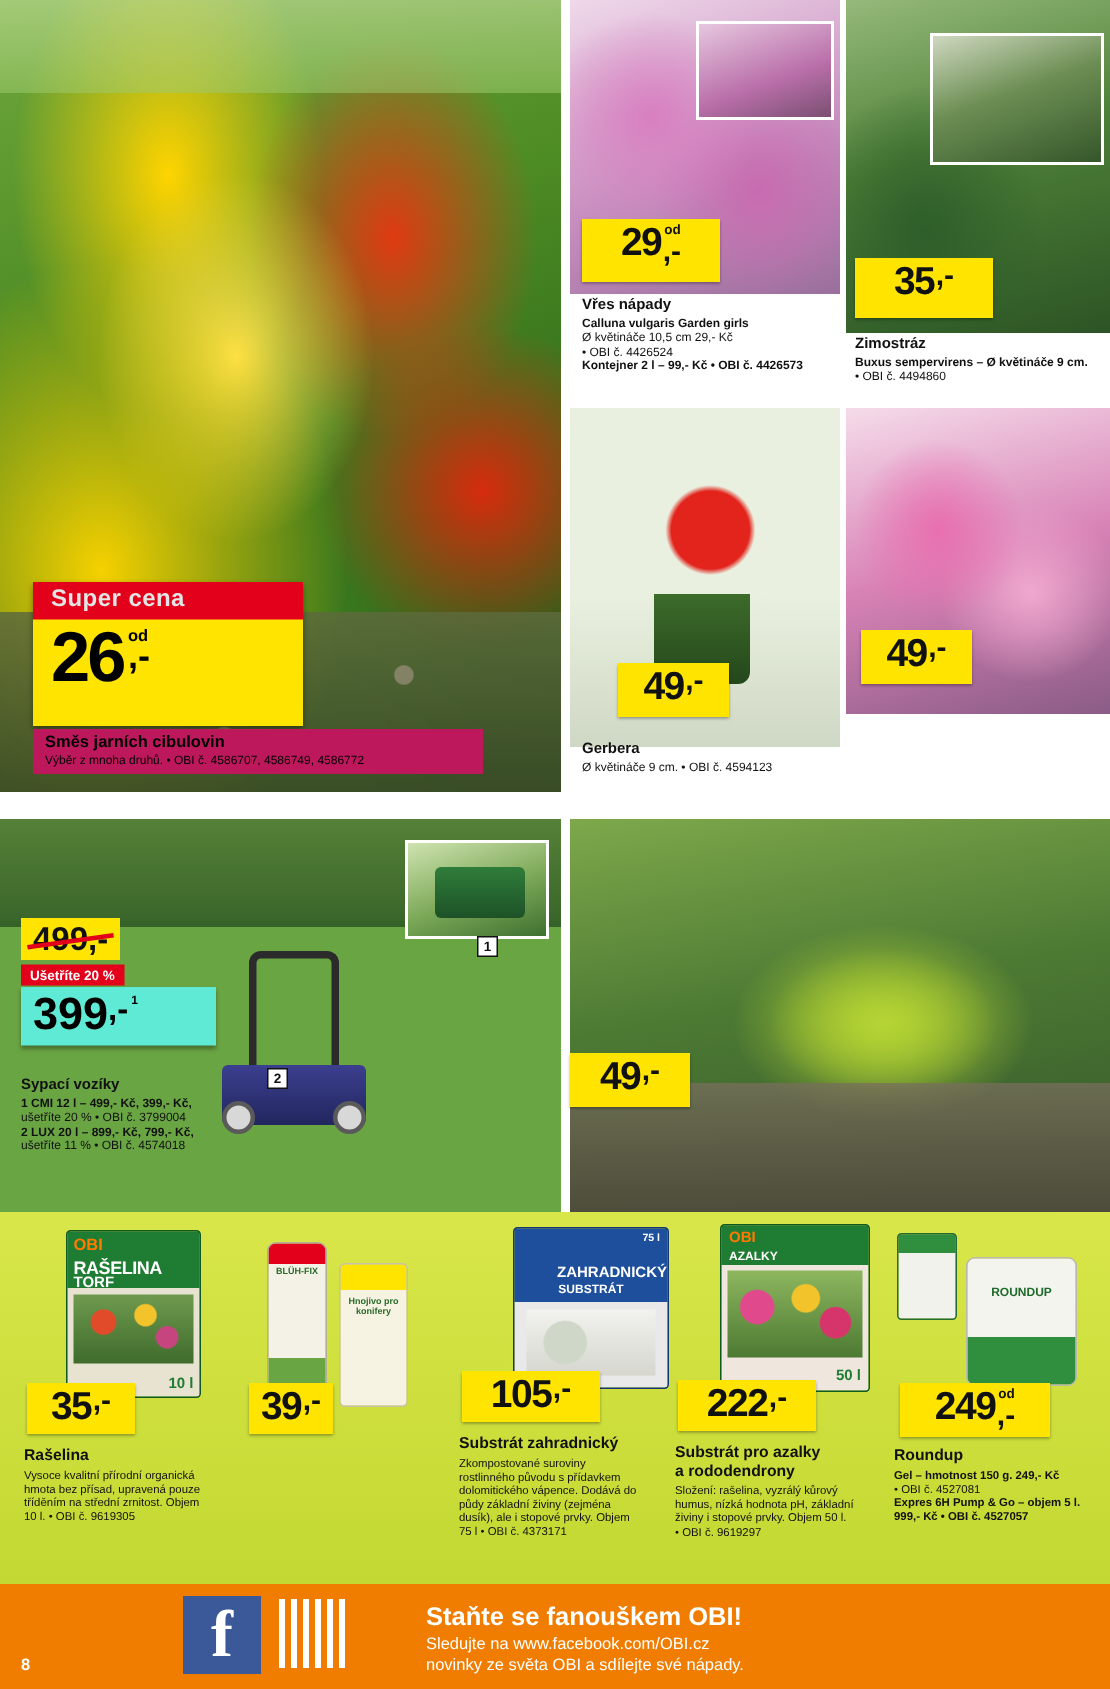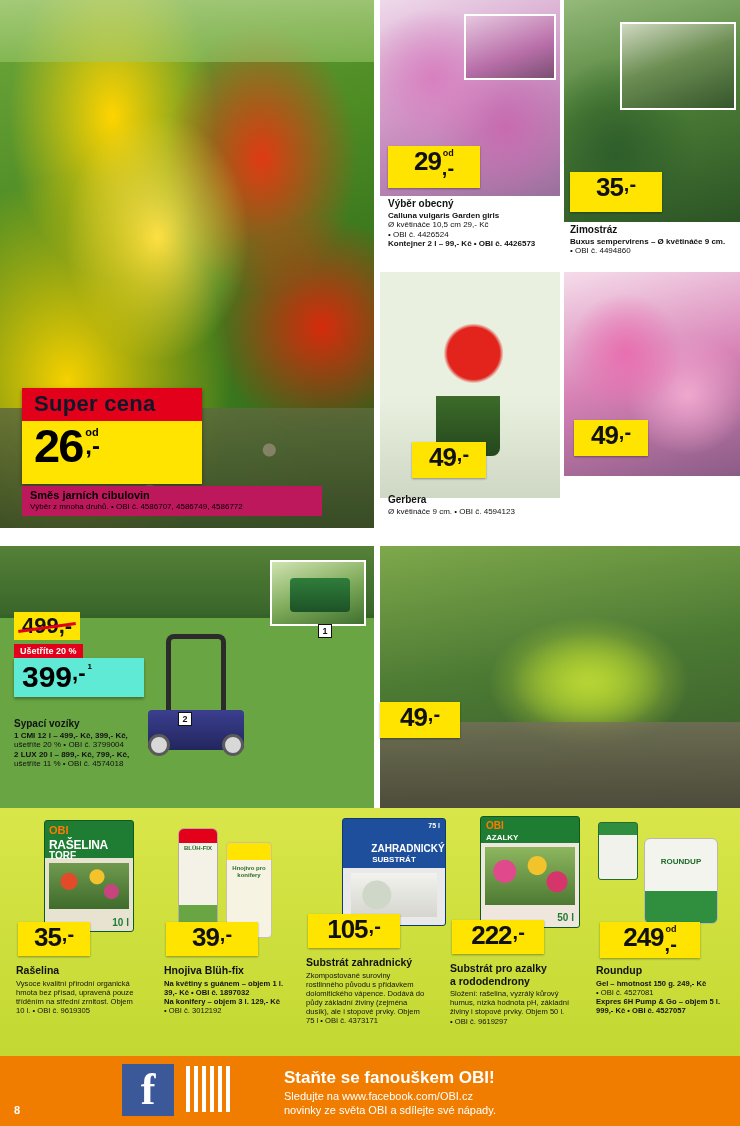--- a/index.html
+++ b/index.html
@@ -61,21 +61,21 @@
       linear-gradient(180deg,#5d6b3c,#3c4a28);
     opacity:.85;
   }
 
   
   #supercena {
     position:absolute; left:22px; top:388px; width:180px; height:96px;
     background:#ffe400; box-shadow:0 2px 4px rgba(0,0,0,.4);
   }
   #supercena .red {
-    background:#e2001a; color:#0f172a; font-size:22px; font-weight:bold;
+    background:#e2001a; color:#e5e5e5; font-size:16px; font-weight:bold;
     padding:3px 0 4px 12px; letter-spacing:.3px;
   }
   #supercena .pbox { display:flex; align-items:flex-start; padding:2px 0 0 12px;}
   #supercena .num { font-size:47px; line-height:46px; font-weight:bold; letter-spacing:-2px;}
   #supercena .sup { display:flex; flex-direction:column; margin-left:3px; margin-top:4px;}
   #supercena .od { font-size:11px; font-weight:bold; line-height:10px;}
   #supercena .cur { font-size:24px; font-weight:bold; line-height:18px;}
   #supercena-cap {
     position:absolute; left:22px; top:486px; width:300px; background:#be185d;
     padding:3px 6px 4px 8px; font-size:8px; line-height:1.2;
@@ -271,21 +271,21 @@
     <div id="vres-inset"></div>
   </div>
   <div class="ptag" style="left:388px; top:146px; width:92px; height:42px;">
     <span class="num">29</span>
     <span style="display:flex;flex-direction:column;">
       <span class="od">od</span>
       <span class="cur">,-</span>
     </span>
   </div>
   <div class="cap" style="left:388px; top:198px; width:172px;">
-    <span class="title">Výběr obecný</span>
+    <span class="title">Vřes nápady</span>
     <span class="sub">Calluna vulgaris Garden girls</span>
     <span class="line">Ø květináče 10,5 cm 29,- Kč</span>
     <span class="line">• OBI č. 4426524</span>
     <span class="line" style="font-weight:bold;">Kontejner 2 l – 99,- Kč • OBI č. 4426573</span>
   </div>
 
   <div class="photo" id="zimo-photo">
     <div id="zimo-inset"></div>
   </div>
   <div class="ptag" style="left:570px; top:172px; width:92px; height:40px;">
@@ -391,30 +391,23 @@
   <div class="bag" style="left:178px; top:828px; width:40px; height:100px;
        background:linear-gradient(180deg,#e2001a 0 14%, #f4f1e6 14% 78%, #6aa544 78% 100%);
        border-radius:6px 6px 3px 3px; border:1px solid #b4ae9c;">
     <div style="position:absolute;left:2px;top:16px;right:2px;font-size:6px;font-weight:bold;color:#2a6b2a;text-align:center;">BLÜH-FIX</div>
   </div>
   <div class="bag" style="left:226px; top:842px; width:46px; height:96px;
        background:linear-gradient(180deg,#ffe400 0 18%, #f7f3e2 18% 100%);
        border-radius:4px; border:1px solid #c9c2a8;">
     <div style="position:absolute;left:3px;top:22px;right:3px;font-size:6px;font-weight:bold;color:#2a6b2a;text-align:center;line-height:1.15;">Hnojivo pro konifery</div>
   </div>
-  <div class="ptag" style="left:166px; top:922px; width:92px; height:34px;">
+  <div class="ptag" style="left:166px; top:922px; width:56px; height:34px;">
     <span class="num">39</span>
     <span class="cur">,-</span>
-  </div>
-  <div class="bcap" style="left:164px; top:964px; width:140px;">
-    <span class="title">Hnojiva Blüh-fix</span>
-    <b>Na květiny s guánem – objem 1 l.</b><br>
-    <b>39,- Kč • OBI č. 1897032</b><br>
-    <b>Na konifery – objem 3 l. 129,- Kč</b><br>
-    <span>• OBI č. 3012192</span>
   </div>
 
   <div class="bag" style="left:342px; top:818px; width:104px; height:108px;
        background:linear-gradient(180deg,#1d4f9c 0 46%, #e9e9e9 46% 100%);
        border:1px solid #13386f;">
     <div style="position:absolute;right:5px;top:3px;font-size:7px;font-weight:bold;color:#fff;">75 l</div>
     <div style="position:absolute;left:0;right:0;top:24px;text-align:center;font-size:10px;font-weight:bold;color:#fff;padding-left:28px;">ZAHRADNICKÝ</div>
     <div style="position:absolute;left:0;right:0;top:36px;text-align:center;font-size:8px;font-weight:bold;color:#fff;">SUBSTRÁT</div>
     <div style="position:absolute;left:8px;right:8px;top:54px;height:44px;
          background:radial-gradient(circle at 30% 50%,#cfd8c8 0 14px,rgba(0,0,0,0) 15px),

